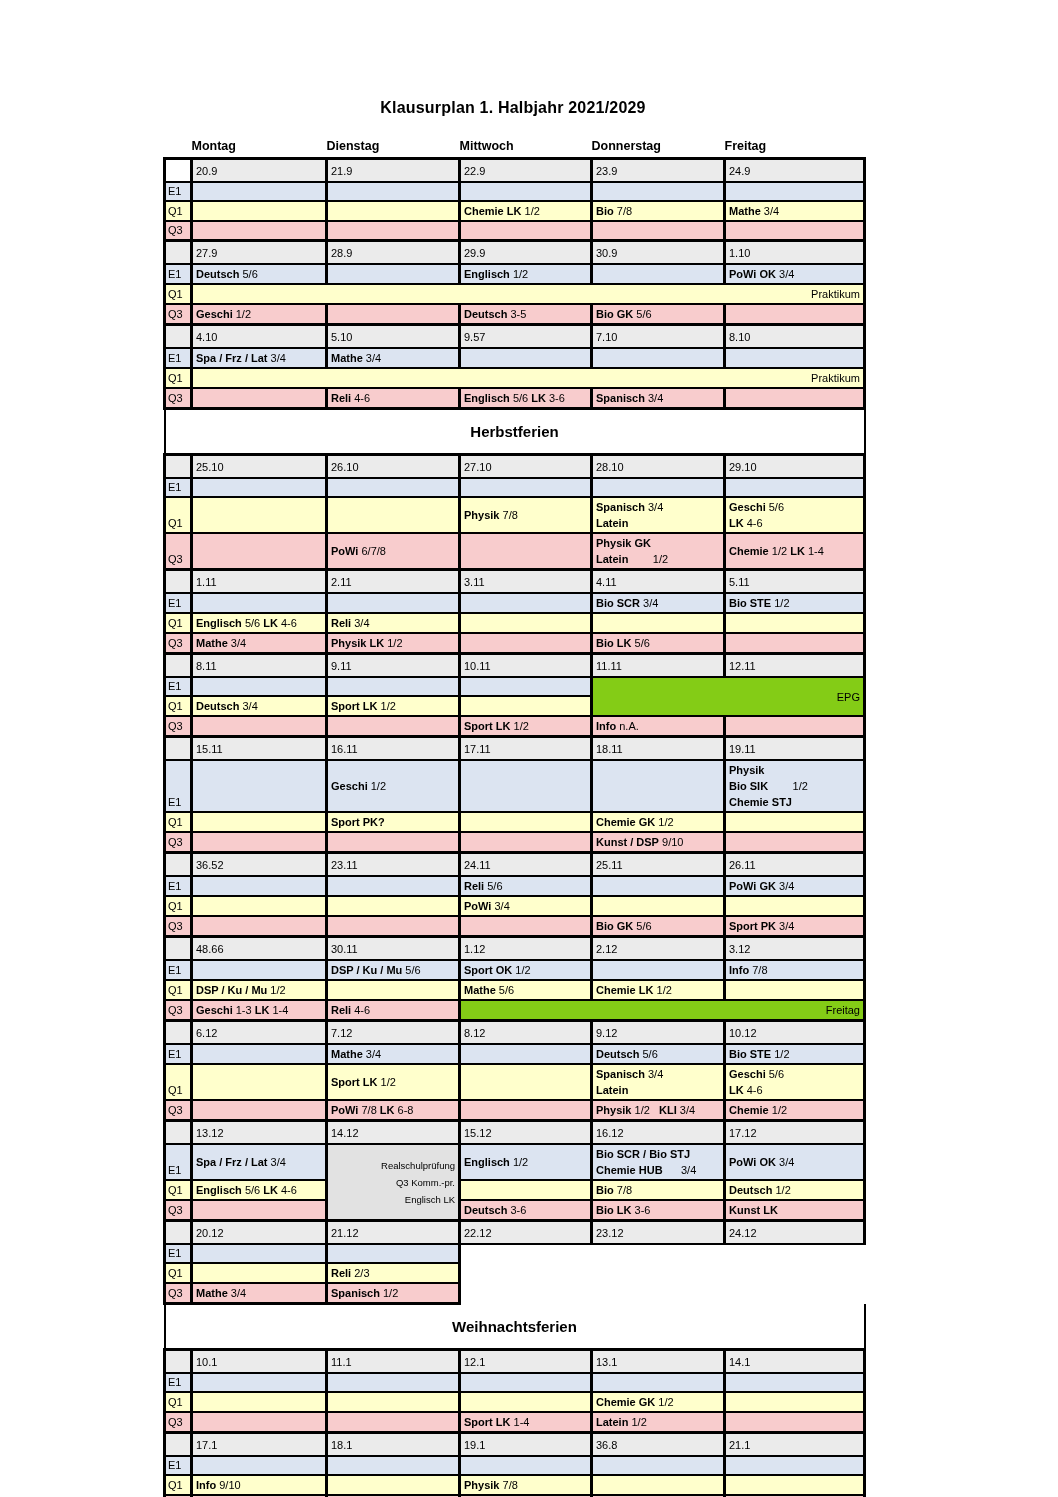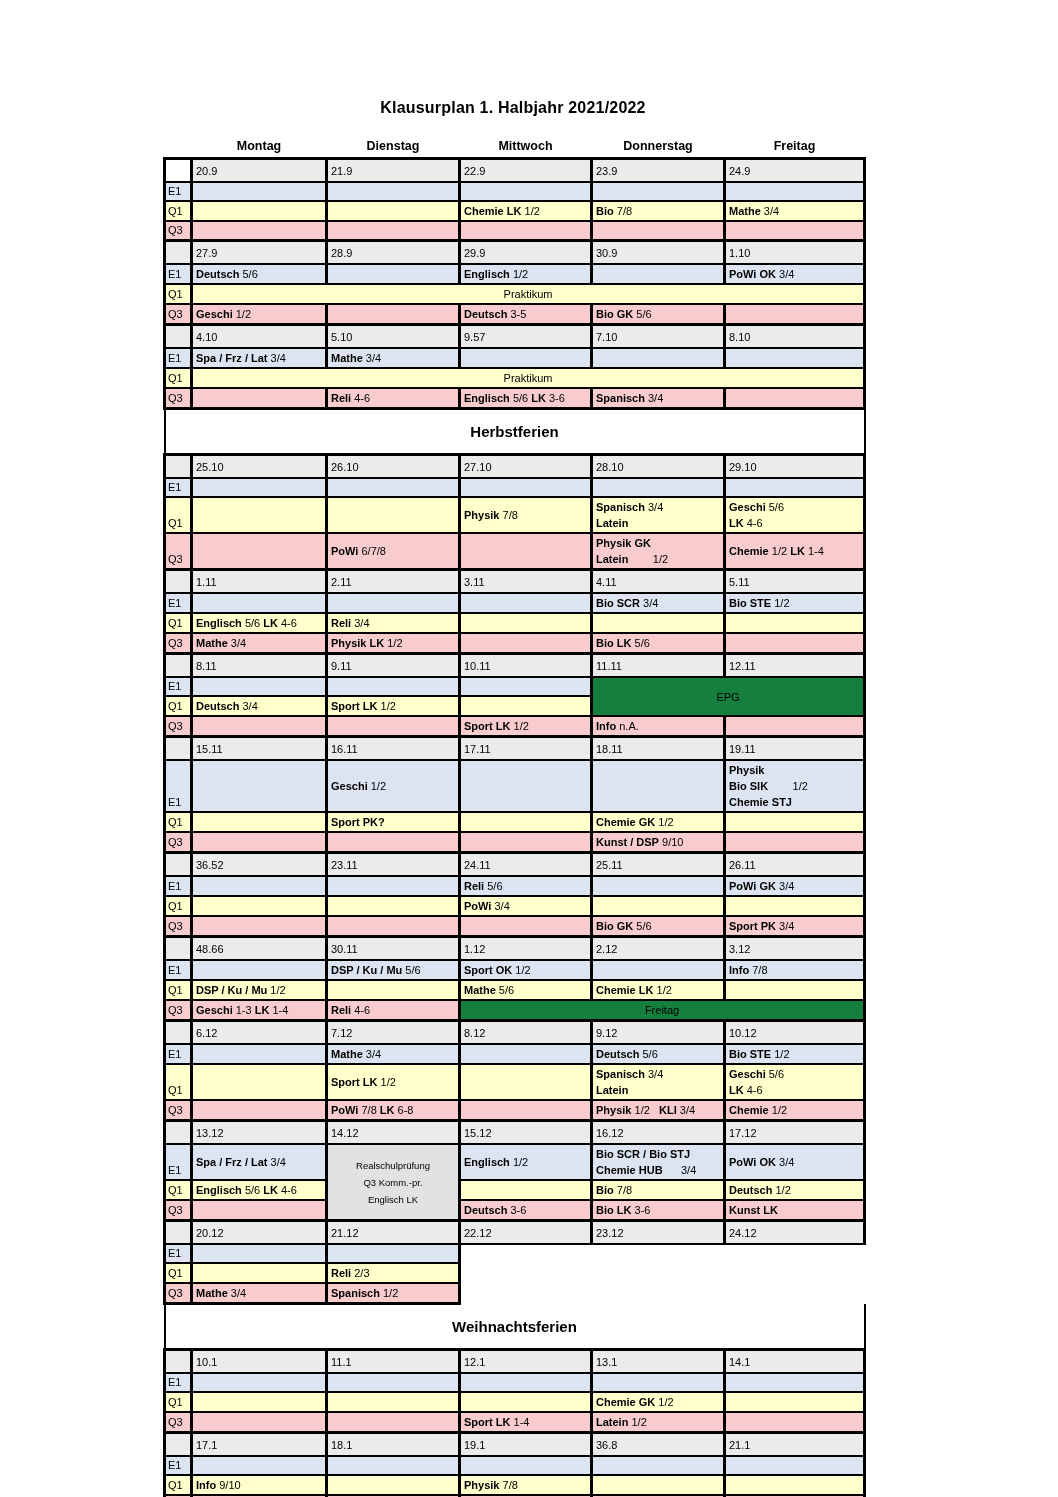--- a/index.html
+++ b/index.html
@@ -4,48 +4,48 @@
 <style>
   html,body{margin:0;padding:0;}
   body{
     width:1058px;height:1497px;background:#ffffff;position:relative;overflow:hidden;
     font-family:"Liberation Sans",sans-serif;color:#000;
   }
   .wrap{position:absolute;left:163px;top:99px;width:700px;}
   .title{font-weight:bold;font-size:16px;text-align:center;margin:0 0 15px 0;letter-spacing:.2px;}
   table{border-collapse:collapse;table-layout:fixed;width:700px;}
   td{font-size:11px;line-height:16px;overflow:hidden;}
-  tr.dayhdr td{border:none;background:#fff;font-weight:bold;font-size:12.5px;text-align:center;
+  tr.dayhdr td{border:none;background:#fff;font-weight:bold;font-size:12.5px;
     height:22px;vertical-align:bottom;padding:0 0 3px 0;}
   td.cell{border:2px solid #000;border-left-width:3px;border-right-width:3px;
     padding:1px 3px;vertical-align:middle;white-space:pre-wrap;}
   tr.daterow td.cell{border-top-width:3px;height:21px;padding:0 3px;}
   tr.q3row  td.cell{border-bottom-width:3px;}
   tr.datarow{height:17px;}
   td.lbl{vertical-align:bottom;padding:0 2px 1px 2px;}
   td.e1{background:var(--e1);}
   td.q1{background:var(--q1);}
   td.q3{background:var(--q3);}
   td.date{background:var(--date);}
-  td.white{background:#15803d;}
+  td.white{background:#84cc16;}
   td.gray{background:var(--block);}
   td.corner-white{background:#ffffff;}
-  td.center{text-align:center;}
+  td.center{text-align:right;}
   td.small{font-size:9.5px;line-height:17px;}
   td.void{border:none;background:#ffffff;}
   tr.bannerrow td{border:none;border-left:2px solid #000;border-right:2px solid #000;
     background:#fff;height:41px;text-align:center;vertical-align:middle;
     font-weight:bold;font-size:15px;margin-top:27px;}
   .b{font-weight:bold;}
 </style>
 </head>
 <body style="--e1: #dce4f1; --q1: #ffffcc; --q3: #f8cccd; --date: #ebebeb; --block: #e2e2e2;">
 
 <div class="wrap">
-  <div class="title">Klausurplan 1. Halbjahr 2021/2022</div>
+  <div class="title">Klausurplan 1. Halbjahr 2021/2029</div>
   <table>
     <colgroup>
       <col style="width:27px">
         <col style="width:135px">
         <col style="width:133px">
       <col style="width:132px">
         <col style="width:133px">
         <col style="width:140px">
     </colgroup>
     <tbody id="tb">

